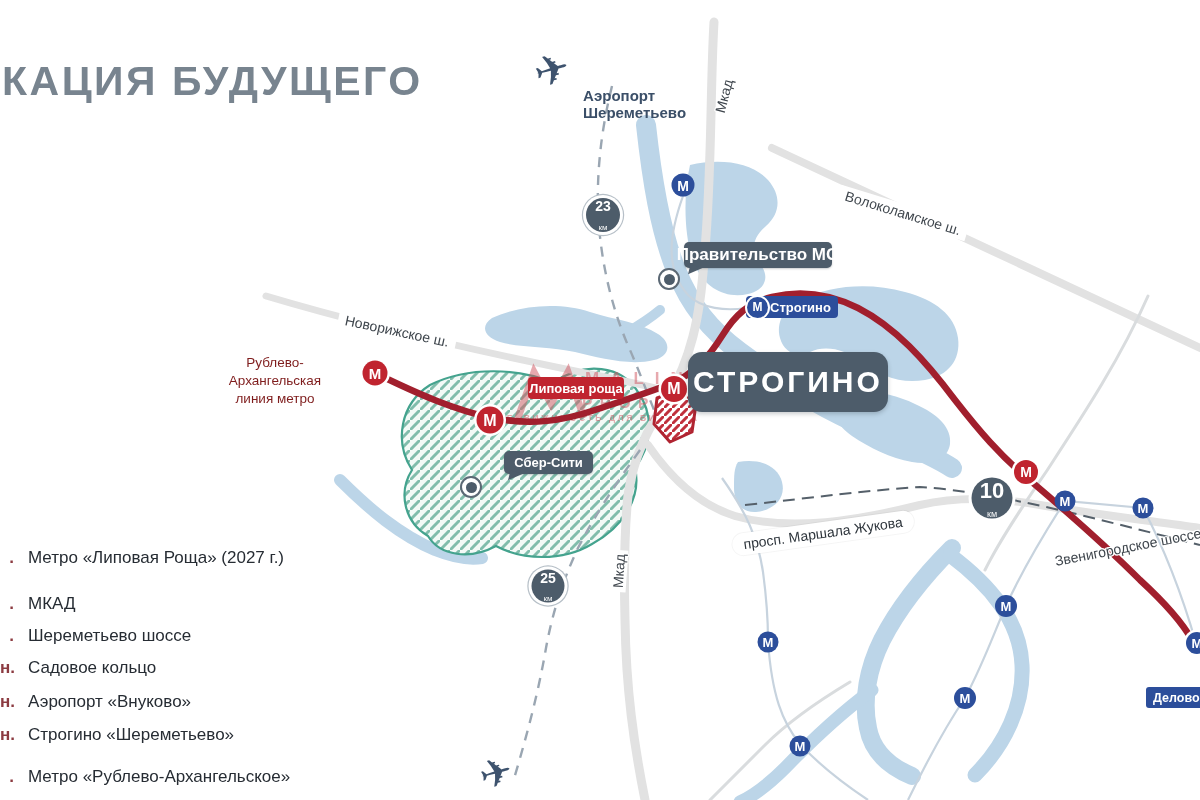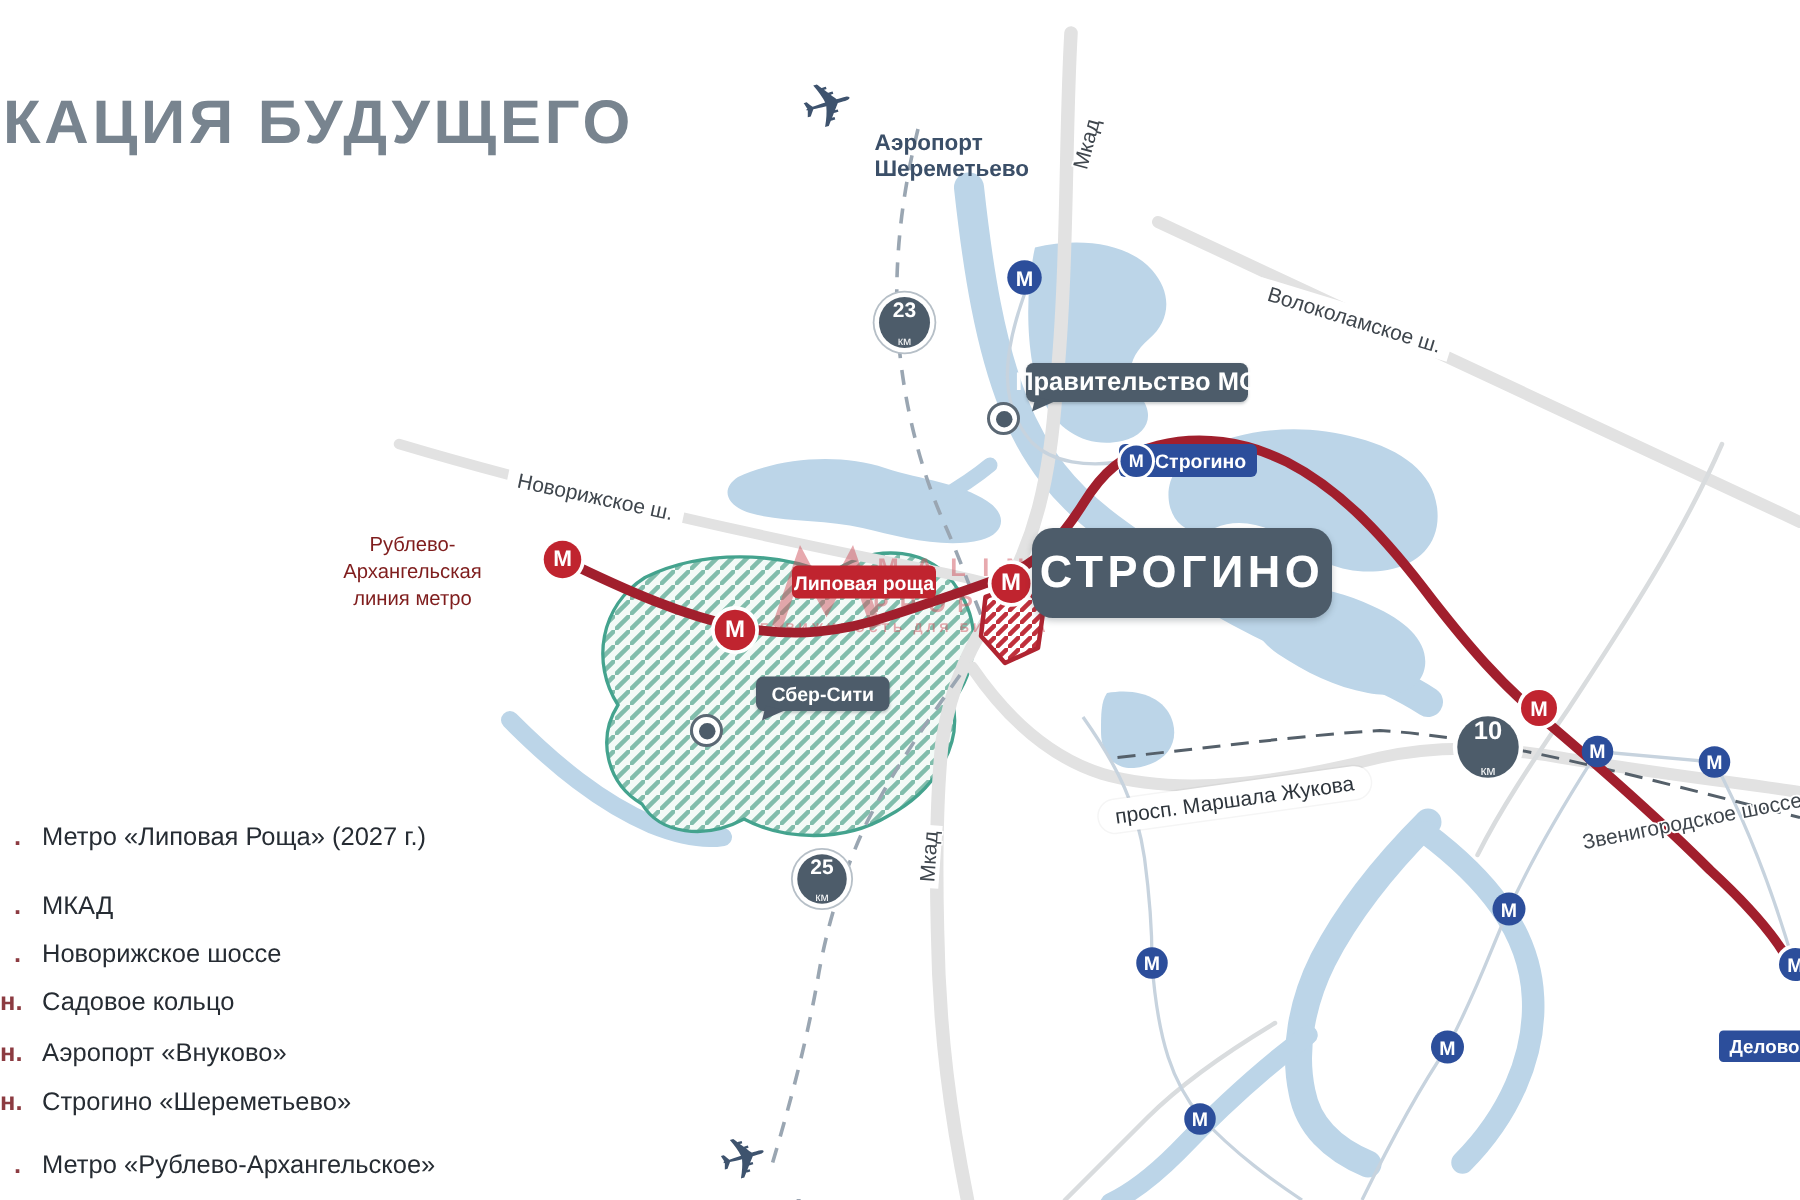--- a/index.html
+++ b/index.html
@@ -49,21 +49,21 @@
   
   .km{border-radius:50%;background:#4d5c6a;color:#fff;display:flex;flex-direction:column;align-items:center;
       justify-content:space-between;transform:translate(-50%,-50%);box-shadow:0 0 0 3px #fff,0 0 0 4.2px #b6bfc7;}
   .km .v{font-weight:700;}
   .km .u{opacity:.95;margin-top:-2px;}
   .km-23{left:603px;top:215px;width:34px;height:34px;}
   .km-25{left:548px;top:586px;width:33px;height:33px;}
   .km-23 .v,.km-25 .v{font-size:14px;}
   .km-23 .u,.km-25 .u{font-size:8px;}
   .km-10{left:992px;top:498px;width:41px;height:41px;box-shadow:0 0 0 3px #fff;}
-  .km-10 .v{font-size:17px;}
+  .km-10 .v{font-size:22px;}
   .km-10 .u{font-size:9px;}
 
   
   .callout{background:#4d5c6a;color:#fff;border-radius:5px;font-size:17px;font-weight:600;
     display:flex;align-items:center;justify-content:center;white-space:nowrap;box-shadow:0 1px 2px rgba(40,50,60,.25);}
   .callout::after{content:"";position:absolute;left:5px;bottom:-8px;width:0;height:0;
     border-top:10px solid #4d5c6a;border-right:13px solid transparent;transform:rotate(14deg);}
   .co-government{left:684px;top:242px;width:148px;height:26px;}
   .co-sber{left:490px;top:451px;width:89px;height:23px;font-size:13px;margin-left:14px;}
   .poi-marker{width:18px;height:18px;border:2.5px solid #5b6874;border-radius:50%;background:#fff;transform:translate(-50%,-50%);}
@@ -231,21 +231,21 @@
   <div class="abs legend-row" style="top:548px;">
     <span class="legend-prefix">.</span>
     <span class="legend-label">Метро «Липовая Роща» (2027 г.)</span>
   </div>
   <div class="abs legend-row" style="top:594px;">
     <span class="legend-prefix">.</span>
     <span class="legend-label">МКАД</span>
   </div>
   <div class="abs legend-row" style="top:626px;">
     <span class="legend-prefix">.</span>
-    <span class="legend-label">Новорижское шоссе</span>
+    <span class="legend-label">Шереметьево шоссе</span>
   </div>
   <div class="abs legend-row" style="top:658px;">
     <span class="legend-prefix">н.</span>
     <span class="legend-label">Садовое кольцо</span>
   </div>
   <div class="abs legend-row" style="top:692px;">
     <span class="legend-prefix">н.</span>
     <span class="legend-label">Аэропорт «Внуково»</span>
   </div>
   <div class="abs legend-row" style="top:725px;">

